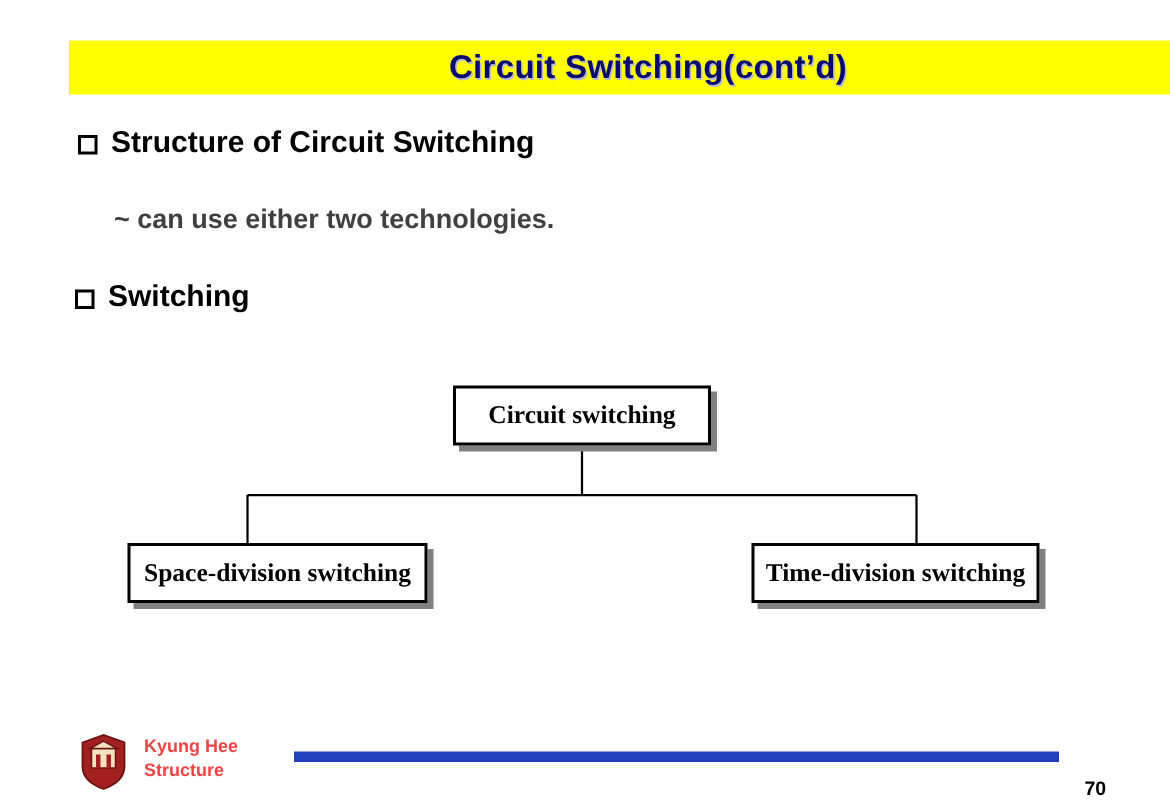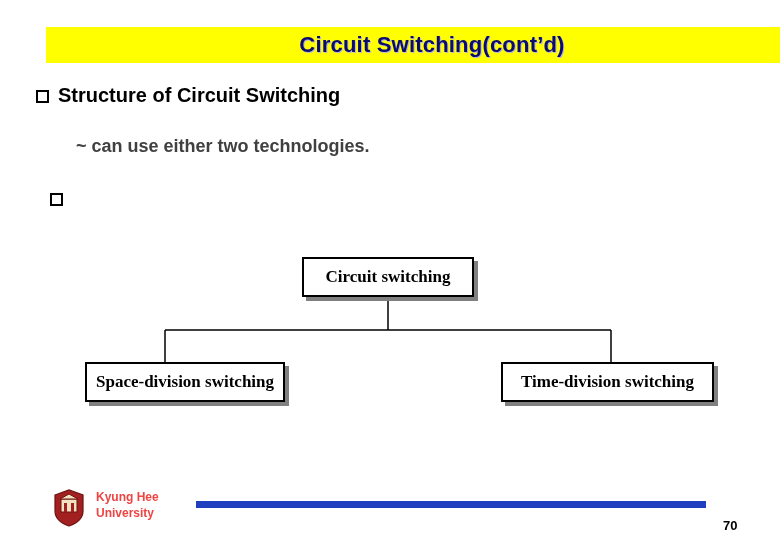--- a/index.html
+++ b/index.html
@@ -52,21 +52,21 @@
     flex: 0 0 auto;
     box-sizing: border-box;
   }
   .bullet-text {
     font-size: 20px;
     font-weight: bold;
     color: #000000;
     line-height: 1.1;
     white-space: nowrap;
   }
-  #bullet-structure { left: 36px; top: 84px; }
+  #bullet-structure { left: 52px; top: 84px; }
   #bullet-switching { left: 50px; top: 187px; }
 
   #sub-note {
     position: absolute;
     left: 76px;
     top: 136px;
     font-size: 18px;
     font-weight: bold;
     color: #404040;
     white-space: nowrap;
@@ -97,21 +97,21 @@
   }
   .dgbox span {
     font-family: "Liberation Serif", serif;
     font-size: 17px;
     font-weight: bold;
     color: #000000;
     white-space: nowrap;
   }
   #box-circuit { left: 242px; top: 7px; width: 172px; height: 40px; }
   #box-space   { left: 25px;  top: 112px; width: 200px; height: 40px; }
-  #box-time    { left: 441px; top: 112px; width: 213px; height: 40px; }
+  #box-time    { left: 441px; top: 112px; width: 192px; height: 40px; }
 
   
   #footer-logo {
     position: absolute;
     left: 52px;
     top: 489px;
     width: 34px;
     height: 38px;
   }
   #footer-org {
@@ -150,20 +150,21 @@
 
 <div class="bullet-row" id="bullet-structure">
   <div class="bullet-marker"></div>
   <div class="bullet-text">Structure of Circuit Switching</div>
 </div>
 
 <div id="sub-note">~ can use either two technologies.</div>
 
 <div class="bullet-row" id="bullet-switching">
   <div class="bullet-marker"></div>
+  <div class="bullet-text">Switching</div>
 </div>
 
 <div id="diagram">
   <svg width="660" height="170">
 
     <line x1="328" y1="47" x2="328" y2="80" stroke="#000000" stroke-width="1.5"></line>
 
     <line x1="105" y1="80" x2="551" y2="80" stroke="#000000" stroke-width="1.5"></line>
 
     <line x1="105" y1="80" x2="105" y2="112" stroke="#000000" stroke-width="1.5"></line>
@@ -185,17 +186,17 @@
 <svg id="footer-logo" viewBox="0 0 34 38">
   <path d="M3 6 L17 1 L31 6 L31 22 Q31 32 17 37 Q3 32 3 22 Z" fill="#a32020" stroke="#6d1212" stroke-width="1.2"></path>
   <rect x="9" y="10" width="16" height="13" fill="#f2e2c0" stroke="#6d1212" stroke-width="1"></rect>
   <rect x="12" y="14" width="3" height="9" fill="#a32020"></rect>
   <rect x="19" y="14" width="3" height="9" fill="#a32020"></rect>
   <path d="M8 10 L17 5 L26 10 Z" fill="#f2e2c0" stroke="#6d1212" stroke-width="1"></path>
 </svg>
 
 <div id="footer-org">
   <div>Kyung Hee</div>
-  <div>University</div>
+  <div>Structure</div>
 </div>
 
 <div id="footer-rule"></div>
 <div id="page-number">70</div>
 
 </body></html>

